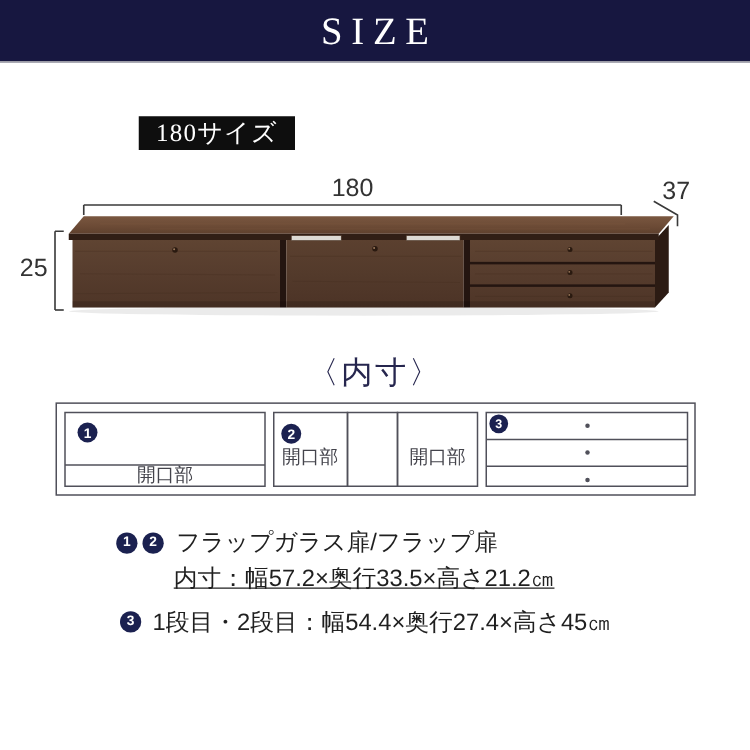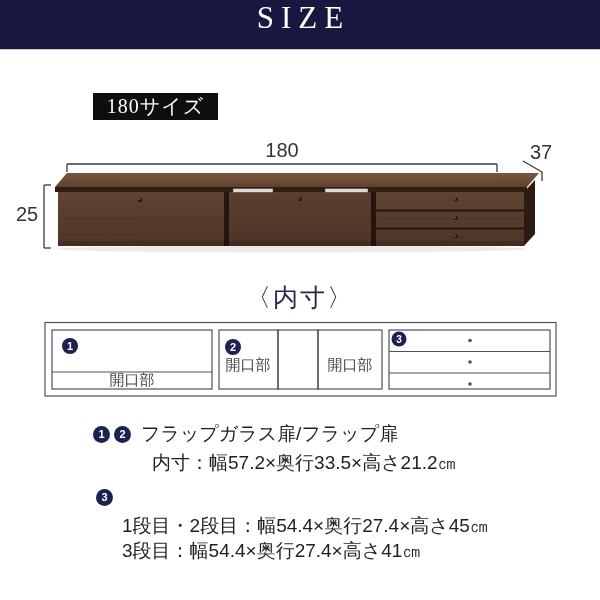--- a/index.html
+++ b/index.html
@@ -1,24 +1,24 @@
 <!DOCTYPE html>
 <html><head>
 <meta charset="utf-8">
 <style>
   html,body{margin:0;padding:0;background:#fff;}
   #stage{position:relative;width:600px;height:600px;background:#ffffff;overflow:hidden;
          font-family:"Liberation Sans","DejaVu Sans",sans-serif;}
   
   .header{position:absolute;left:0;top:0;width:600px;height:49px;background:#171740;
-          border-bottom:1px solid #c9c9c9;display:flex;justify-content:center;}
+          border-bottom:1px solid #c9c9c9;display:flex;align-items:center;justify-content:center;}
   .header .title{color:#fff;font-family:"Liberation Serif","DejaVu Serif",serif;
                  font-size:31px;letter-spacing:7px;padding-left:7px;}
   
-  .size-badge{position:absolute;left:93px;top:93px;width:125px;height:27px;background:#0e0e0e;
+  .size-badge{position:absolute;left:111px;top:93px;width:125px;height:27px;background:#0e0e0e;
               color:#fff;font-family:"Liberation Serif","DejaVu Serif",serif;font-size:20px;
               letter-spacing:1px;display:flex;align-items:center;justify-content:center;}
   .size-dims{position:absolute;left:228px;top:92px;height:28px;line-height:28px;
              font-size:24px;color:#2b2b2b;}
   
   .svg-abs{position:absolute;left:0;}
   
   .inner-title{position:absolute;left:0;top:281px;width:600px;text-align:center;
                font-family:"Liberation Serif","DejaVu Serif",serif;font-size:25px;
                letter-spacing:2px;color:#26264e;}
@@ -147,26 +147,23 @@
     <text x="132" y="67" text-anchor="middle" font-size="15" fill="#44444c">開口部</text>
     <text x="248" y="52" text-anchor="middle" font-size="15" fill="#44444c">開口部</text>
     <text x="350" y="52" text-anchor="middle" font-size="15" fill="#44444c">開口部</text>
   </svg>
 
   <div class="detail-line" style="left:93px;top:421px;">
     <span class="badge">1</span>
     <span class="badge gap4">2</span>
     <span class="dtxt gap10">フラップガラス扉/フラップ扉</span>
   </div>
-  <div class="detail-line" style="left:152px;top:450px;">
+  <div class="detail-line" style="left:139px;top:450px;text-decoration:underline;">
     <span class="dtxt">内寸：幅57.2×奥行33.5×高さ21.2㎝</span>
   </div>
   <div class="detail-line" style="left:96px;top:489px;">
     <span class="badge">3</span>
   </div>
-  <div class="detail-line" style="left:122px;top:513px;text-align:right;">
+  <div class="detail-line" style="left:122px;top:485px;text-align:right;">
     <span class="dtxt">1段目・2段目：幅54.4×奥行27.4×高さ45㎝</span>
-  </div>
-  <div class="detail-line" style="left:122px;top:538px;">
-    <span class="dtxt">3段目：幅54.4×奥行27.4×高さ41㎝</span>
   </div>
 
 </div>
 
 </body></html>

